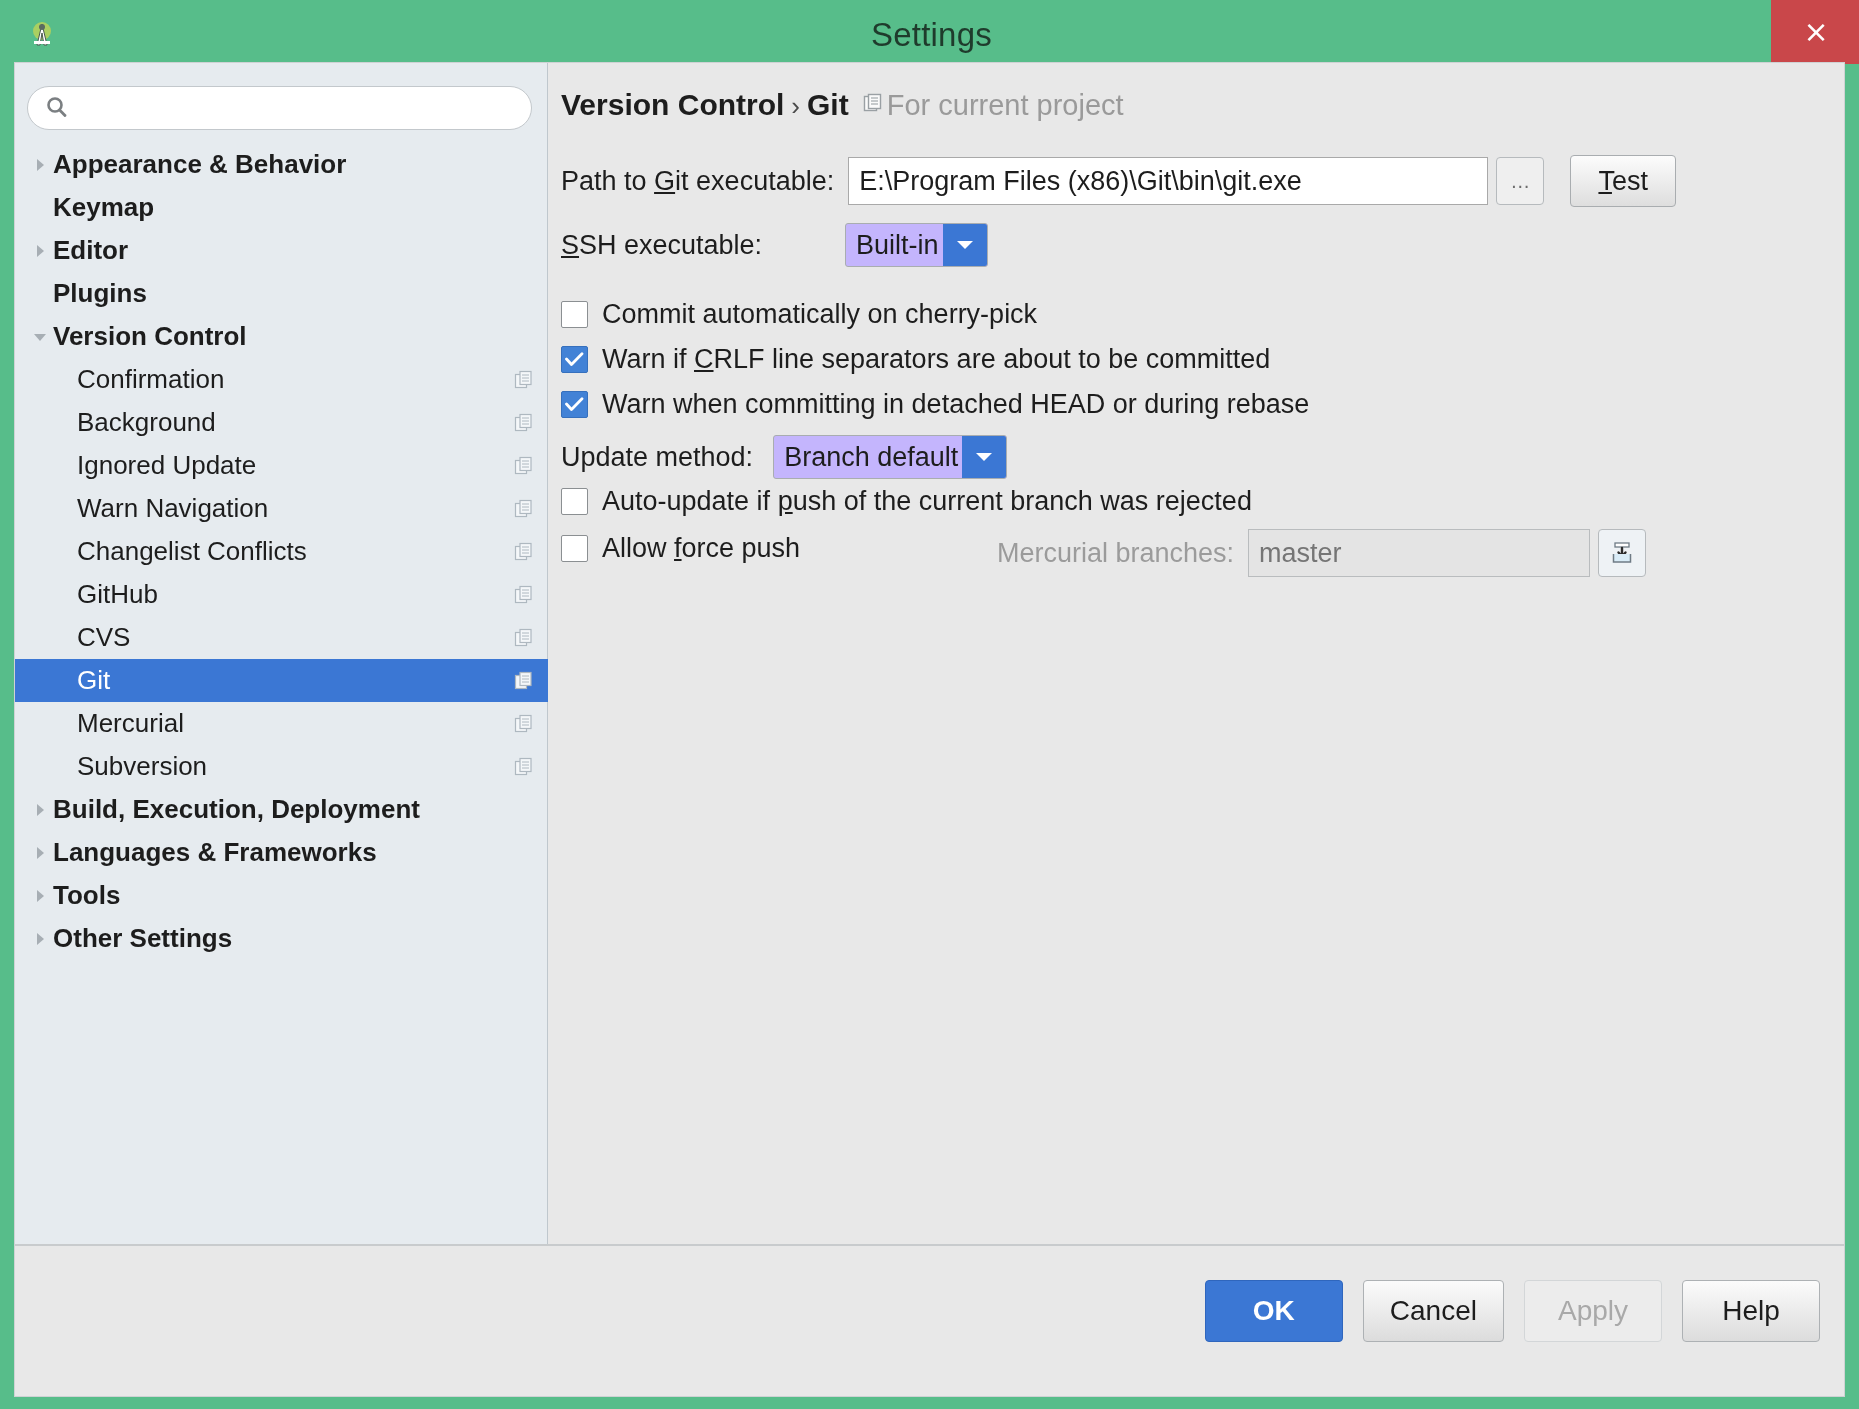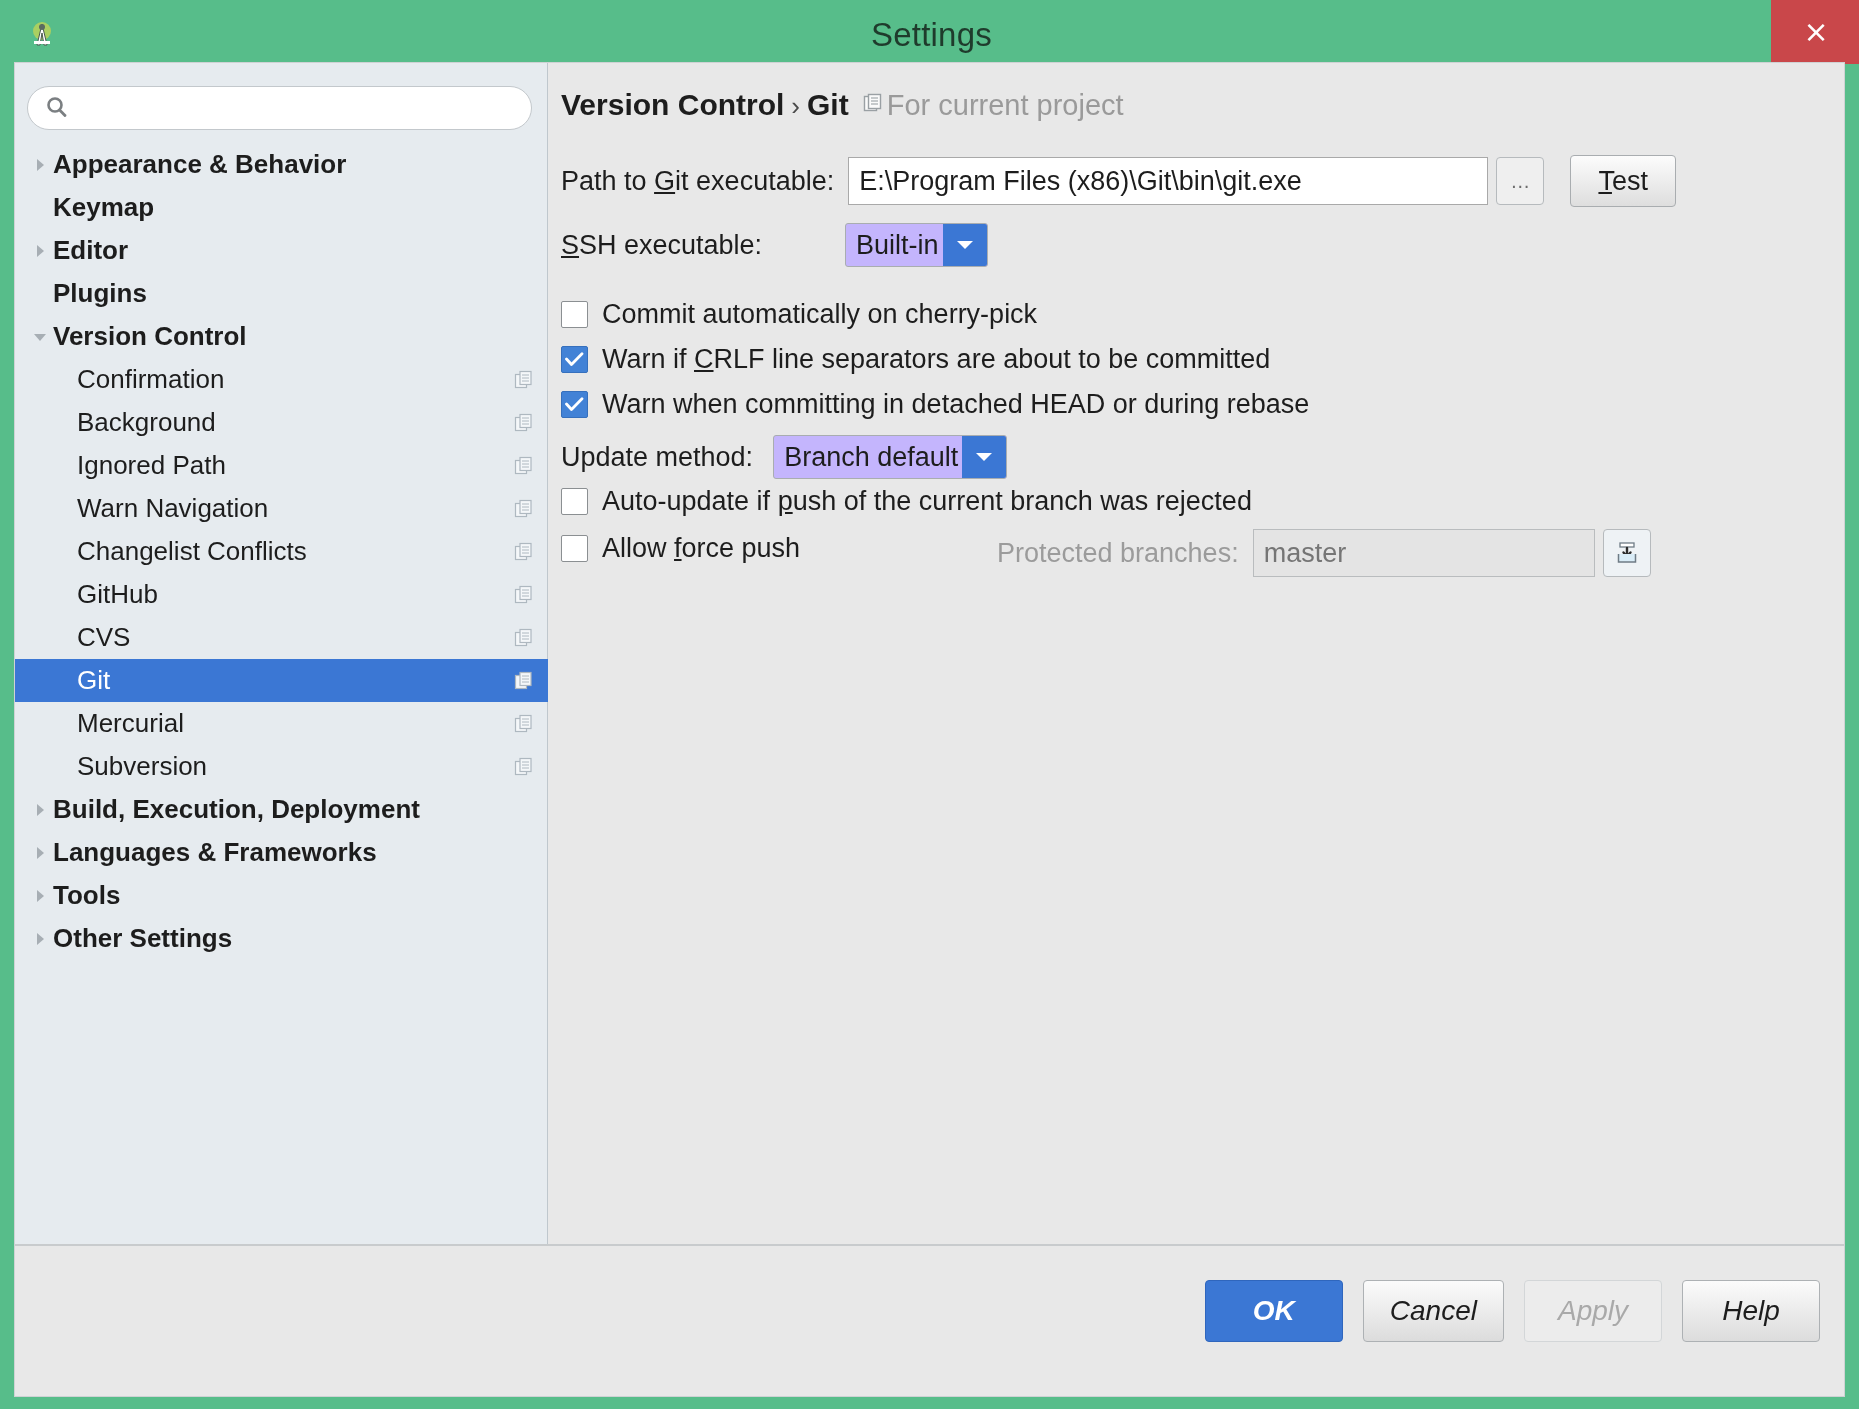--- a/index.html
+++ b/index.html
@@ -268,21 +268,20 @@
     position: absolute;
     left: 0; top: 1181px;
     width: 1829px; height: 2px;
     background: #c8cbcd;
   }
   #footer {
     position: absolute;
     left: 0; top: 1183px;
     width: 1829px; height: 150px;
     background: #e8e8e8;
-    font-style: italic;
   }
   #footer-buttons {
     position: absolute;
     right: 24px; top: 34px;
     display: flex; gap: 20px;
   }
   .footer-btn {
     height: 62px;
     min-width: 138px;
     padding: 0 26px;
@@ -394,21 +393,21 @@
             <span class="copy-badge"><svg width="20" height="20" viewBox="0 0 20 20">
                 <rect x="1.5" y="4.5" width="11" height="13" fill="#f4f7f9" stroke="#aeb8c0" stroke-width="1.2"></rect>
                 <rect x="6" y="1.5" width="11" height="13" fill="#f4f7f9" stroke="#aeb8c0" stroke-width="1.2"></rect>
                 <line x1="8" y1="5" x2="15" y2="5" stroke="#aeb8c0" stroke-width="1"></line>
                 <line x1="8" y1="8" x2="15" y2="8" stroke="#aeb8c0" stroke-width="1"></line>
                 <line x1="8" y1="11" x2="15" y2="11" stroke="#aeb8c0" stroke-width="1"></line>
               </svg></span>
           </div>
           <div class="tree-row child">
             <span class="arrow"></span>
-            <span class="label">Ignored Path</span>
+            <span class="label">Ignored Update</span>
             <span class="copy-badge"><svg width="20" height="20" viewBox="0 0 20 20">
                 <rect x="1.5" y="4.5" width="11" height="13" fill="#f4f7f9" stroke="#aeb8c0" stroke-width="1.2"></rect>
                 <rect x="6" y="1.5" width="11" height="13" fill="#f4f7f9" stroke="#aeb8c0" stroke-width="1.2"></rect>
                 <line x1="8" y1="5" x2="15" y2="5" stroke="#aeb8c0" stroke-width="1"></line>
                 <line x1="8" y1="8" x2="15" y2="8" stroke="#aeb8c0" stroke-width="1"></line>
                 <line x1="8" y1="11" x2="15" y2="11" stroke="#aeb8c0" stroke-width="1"></line>
               </svg></span>
           </div>
           <div class="tree-row child">
             <span class="arrow"></span>
@@ -602,21 +601,21 @@
         <span class="cb"></span>
         <span class="check-label"><span>Auto-update if </span><u class="mn">p</u><span>ush of the current branch was rejected</span></span>
       </div>
 
       <div class="check-row" style="left:12px; top:470px;">
         <span class="cb"></span>
         <span class="check-label"><span>Allow </span><u class="mn">f</u><span>orce push</span></span>
       </div>
 
       <div class="row" style="left:448px; top:466px;">
-        <span class="field-label disabled">Protected branches:</span>
+        <span class="field-label disabled">Mercurial branches:</span>
         <input class="textfield disabled" type="text" disabled="" style="margin-left: 14px; width: 342px; height: 48px;" placeholder="master">
         <div class="btn small" style="margin-left:8px; width:48px; height:48px; background:#eef2f5;">
           <svg width="26" height="26" viewBox="0 0 26 26">
             <rect x="6" y="3" width="14" height="4" fill="#ffffff" stroke="#6f7b85" stroke-width="1.3"></rect>
             <path d="M13 8 L13 15 M9.5 12.5 L13 16.5 L16.5 12.5" stroke="#2b2b2b" stroke-width="2.4" fill="none" stroke-linecap="round" stroke-linejoin="round"></path>
             <path d="M4.5 14 L4.5 22 L21.5 22 L21.5 14" fill="#d9ecf7" stroke="#6f7b85" stroke-width="1.5"></path>
           </svg>
         </div>
       </div>
 

